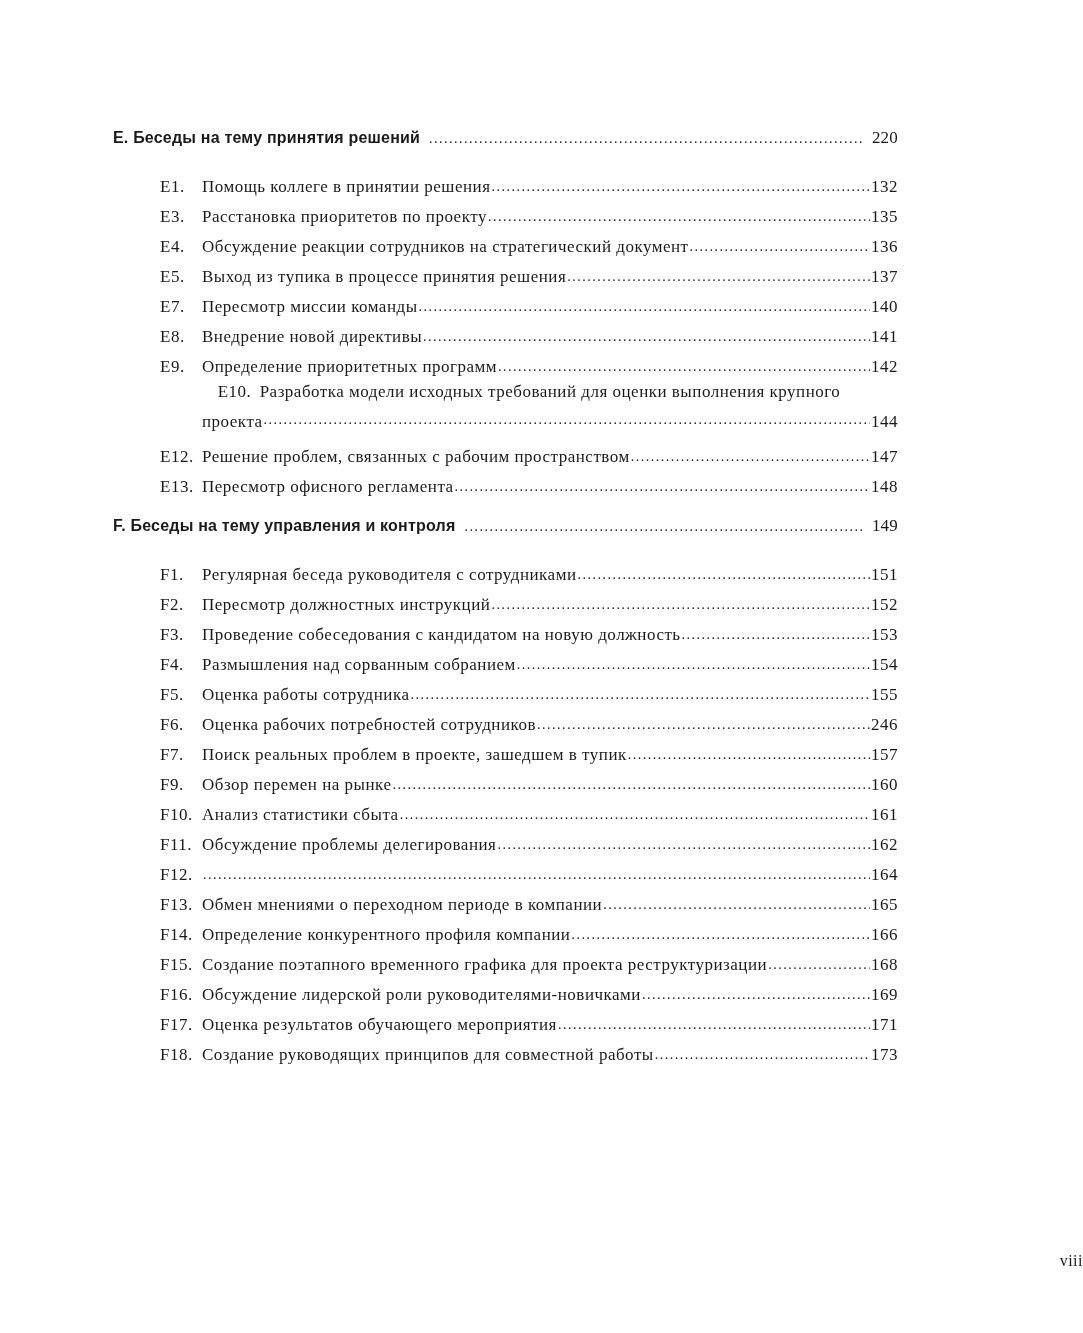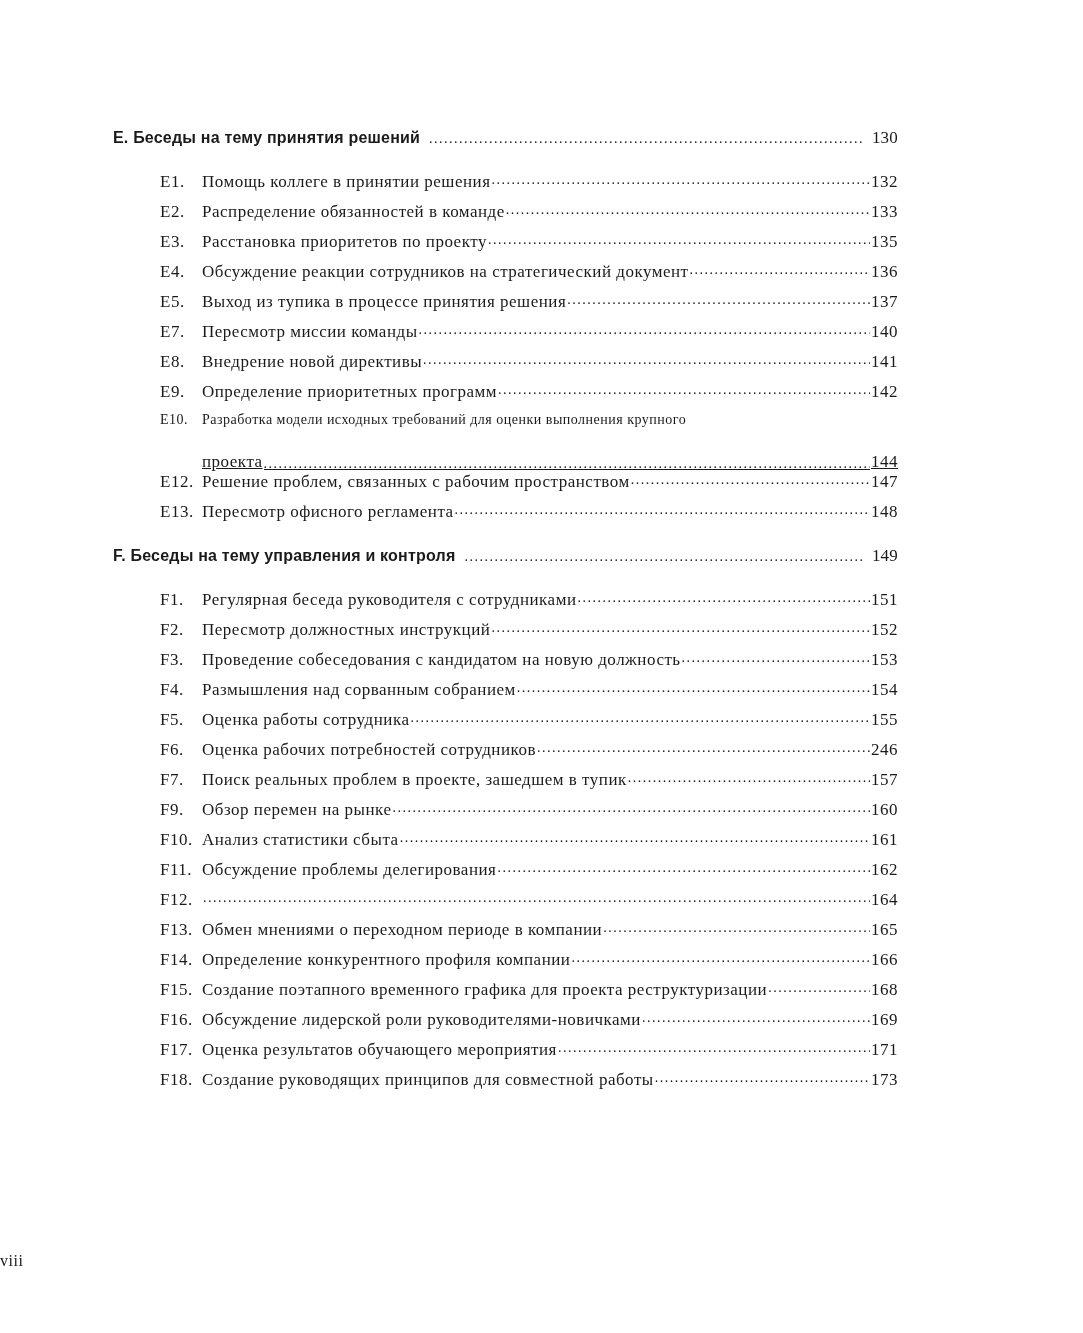--- a/index.html
+++ b/index.html
@@ -43,21 +43,21 @@
       font-size: 17px;
     }
     .section-gap-top {
       height: 14px;
     }
     .section-gap-bottom {
       height: 14px;
     }
     .entry-row {
       display: flex;
-      align-items: flex-start;
+      align-items: center;
       height: 30px;
       font-family: "Liberation Serif", "DejaVu Serif", serif;
       font-size: 17px;
       letter-spacing: 0.5px;
       padding-left: 47px;
     }
     .entry-num {
       display: inline-block;
       width: 42px;
       flex: 0 0 42px;
@@ -83,69 +83,63 @@
     .page-num {
       flex: 0 0 auto;
       white-space: nowrap;
       text-align: right;
     }
     .entry-multi .line1 {
       display: flex;
       align-items: baseline;
       height: 30px;
       font-family: "Liberation Serif", "DejaVu Serif", serif;
-      font-size: 14px;
+      font-size: 17px;
       letter-spacing: 0.5px;
       padding-left: 47px;
+      justify-content: center;
     }
     .entry-multi .line2 {
       display: flex;
-      align-items: flex-end;
+      align-items: flex-start;
       height: 30px;
       font-family: "Liberation Serif", "DejaVu Serif", serif;
       font-size: 17px;
       letter-spacing: 0.5px;
       padding-left: 89px;
-      text-decoration: underline;
     }
     .footer {
       position: absolute;
       left: 0;
       width: 1083px;
       top: 1252px;
-      text-align: left;
+      text-align: right;
       font-family: "Liberation Serif", "DejaVu Serif", serif;
       font-size: 16px;
       letter-spacing: 0.5px;
     }
   </style>
 </head>
 <body>
 
 <div class="page">
   <div class="toc">
 
     <div class="section-row">
       <span class="entry-title">E. Беседы на тему принятия решений</span>
       <span class="leader"></span>
-      <span class="page-num">130</span>
+      <span class="page-num">220</span>
     </div>
     <div class="section-gap-bottom"></div>
 
     <div class="entry-row">
       <span class="entry-num">E1.</span>
       <span class="entry-title">Помощь коллеге в принятии решения</span>
       <span class="leader"></span>
       <span class="page-num">132</span>
-    </div>
-    <div class="entry-row">
-      <span class="entry-num">E2.</span>
-      <span class="entry-title">Распределение обязанностей в команде</span>
-      <span class="leader"></span>
-      <span class="page-num">133</span>
     </div>
     <div class="entry-row">
       <span class="entry-num">E3.</span>
       <span class="entry-title">Расстановка приоритетов по проекту</span>
       <span class="leader"></span>
       <span class="page-num">135</span>
     </div>
     <div class="entry-row">
       <span class="entry-num">E4.</span>
       <span class="entry-title">Обсуждение реакции сотрудников на стратегический документ</span>

